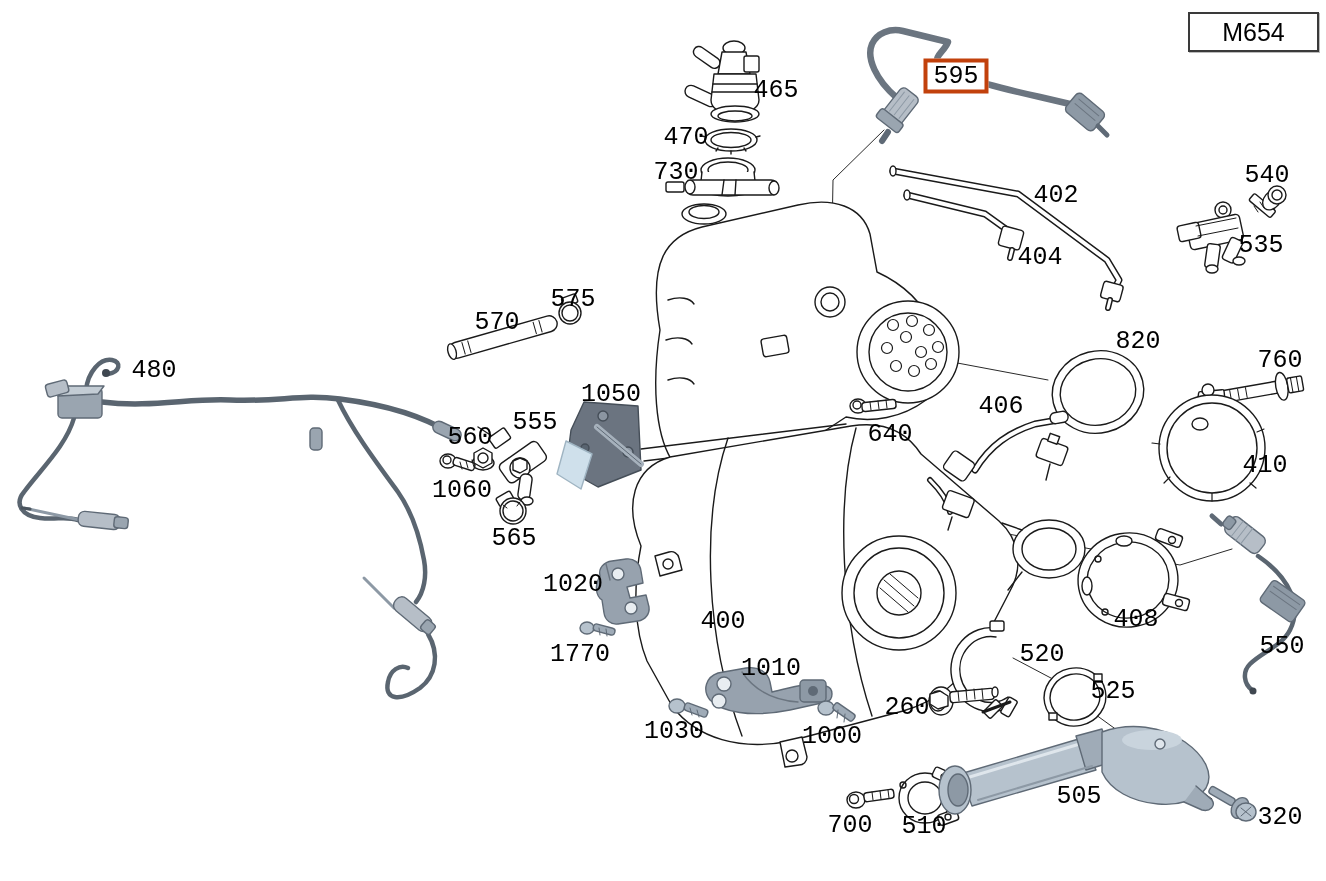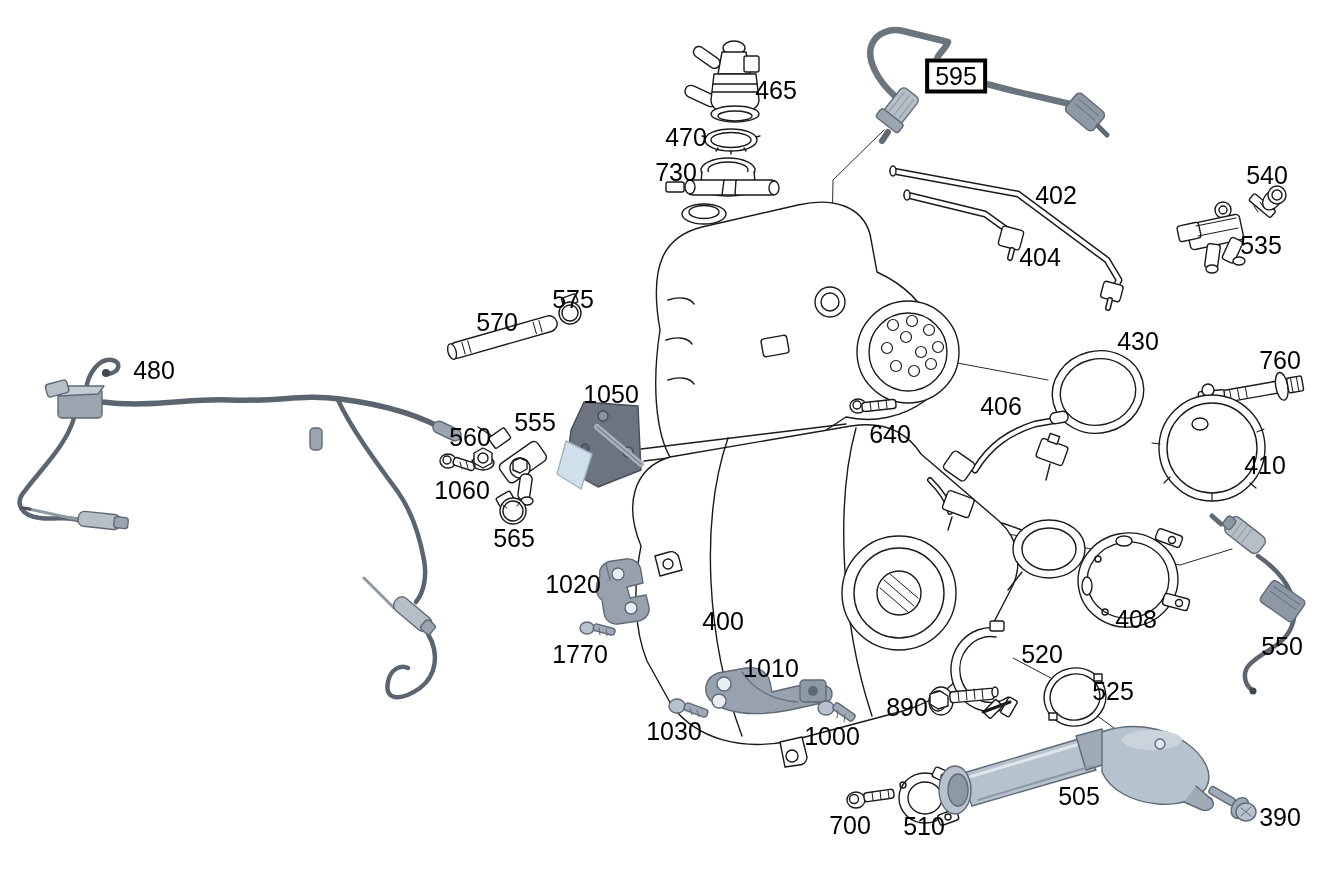--- a/index.html
+++ b/index.html
@@ -2,24 +2,24 @@
 <html><head>
 <meta charset="utf-8">
 <style>
   html,body{margin:0;padding:0;background:#ffffff;}
   body{width:1326px;height:881px;font-family:"Liberation Sans", sans-serif;}
   .stage{position:relative;width:1326px;height:881px;background:#fff;overflow:hidden;}
   .stage svg{position:absolute;left:0;top:0;}
   .plabel{
     position:absolute;transform:translate(-50%,-50%);
     font-size:25px;color:#000;line-height:1;white-space:nowrap;
-    letter-spacing:0;cursor:pointer;z-index:5;
+    letter-spacing:0;cursor:pointer;z-index:5;font-family:Liberation Mono, monospace;
   }
   .plabel.selected{
-    background:#fff;border:4px solid #000000;padding:1px 6px;
+    background:#fff;border:4px solid #c2410c;padding:1px 6px;
   }
   .model-badge{
     position:absolute;left:1188px;top:12px;width:127px;height:36px;
     border:2px solid #3a3a3a;background:#fff;display:flex;align-items:center;justify-content:center;
     font-size:25px;color:#000;z-index:5;box-shadow:1px 1px 0 #bbb;
   }
 </style>
 </head>
 <body>
 
@@ -419,40 +419,41 @@
 <div class="plabel" style="left:776px;top:90px">465</div>
 <div class="plabel" style="left:686px;top:137px">470</div>
 <div class="plabel" style="left:676px;top:172px">730</div>
 <div class="plabel" style="left:1056px;top:195px">402</div>
 <div class="plabel" style="left:1040px;top:257px">404</div>
 <div class="plabel" style="left:1267px;top:175px">540</div>
 <div class="plabel" style="left:1261px;top:245px">535</div>
 <div class="plabel" style="left:573px;top:299px">575</div>
 <div class="plabel" style="left:497px;top:322px">570</div>
 <div class="plabel" style="left:154px;top:370px">480</div>
-<div class="plabel" style="left:1138px;top:341px">430</div>
+<div class="plabel" style="left:1138px;top:341px">820</div>
 <div class="plabel" style="left:1280px;top:360px">760</div>
 <div class="plabel" style="left:611px;top:394px">1050</div>
 <div class="plabel" style="left:1001px;top:406px">406</div>
 <div class="plabel" style="left:535px;top:422px">555</div>
 <div class="plabel" style="left:890px;top:434px">640</div>
 <div class="plabel" style="left:470px;top:437px">560</div>
 <div class="plabel" style="left:1265px;top:465px">410</div>
 <div class="plabel" style="left:462px;top:490px">1060</div>
 <div class="plabel" style="left:514px;top:538px">565</div>
 <div class="plabel" style="left:573px;top:584px">1020</div>
 <div class="plabel" style="left:723px;top:621px">400</div>
 <div class="plabel" style="left:1136px;top:619px">408</div>
 <div class="plabel" style="left:1282px;top:646px">550</div>
 <div class="plabel" style="left:580px;top:654px">1770</div>
 <div class="plabel" style="left:1042px;top:654px">520</div>
 <div class="plabel" style="left:771px;top:668px">1010</div>
 <div class="plabel" style="left:1113px;top:691px">525</div>
-<div class="plabel" style="left:907px;top:707px">890</div>
+<div class="plabel" style="left:907px;top:707px">260</div>
 <div class="plabel" style="left:674px;top:731px">1030</div>
 <div class="plabel" style="left:832px;top:736px">1000</div>
 <div class="plabel" style="left:1079px;top:796px">505</div>
-<div class="plabel" style="left:1280px;top:817px">390</div>
+<div class="plabel" style="left:1280px;top:817px">320</div>
 <div class="plabel" style="left:850px;top:825px">700</div>
 <div class="plabel" style="left:924px;top:826px">510</div>
 
+<div class="model-badge">M654</div>
 
 </div>
 
 </body></html>

